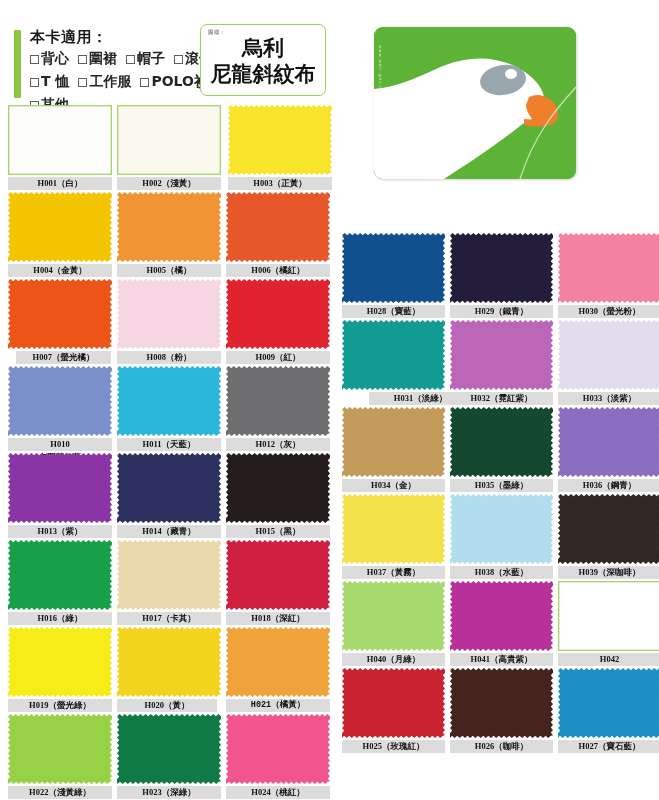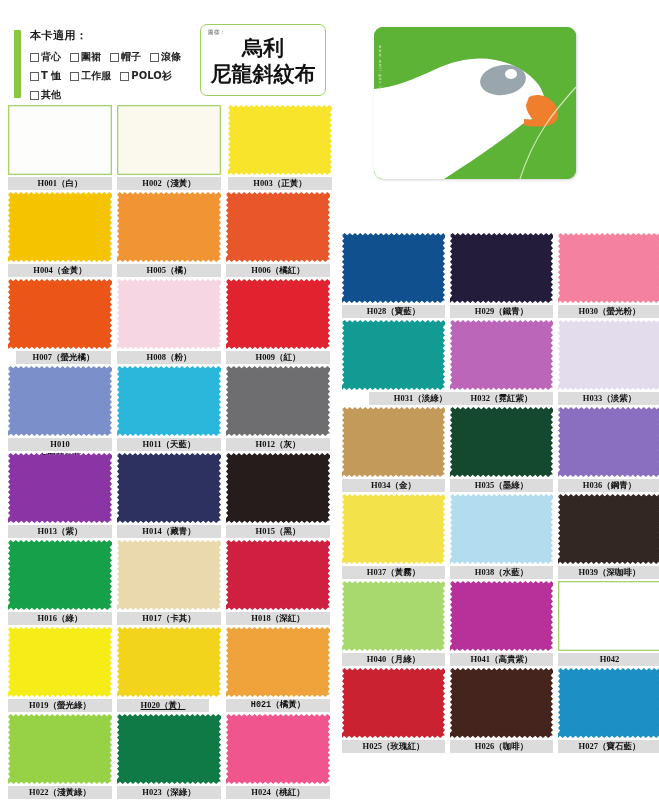--- a/index.html
+++ b/index.html
@@ -10,26 +10,26 @@
     overflow:hidden;
     position:relative;
   }
   .page{position:relative;width:659px;height:800px;}
 
   
   .header{position:absolute;left:0;top:0;width:659px;height:108px;}
   .usage-box{position:absolute;left:14px;top:28px;width:180px;}
   .green-bar{position:absolute;left:0;top:2px;width:7px;height:68px;background:#8CC63F;border-radius:1px;}
   .usage-title{position:absolute;left:16px;top:0px;font-family:"DejaVu Sans","Liberation Sans",sans-serif;
-    font-size:11px;font-weight:bold;color:#1b1b1b;letter-spacing:0.5px;}
+    font-size:15px;font-weight:bold;color:#1b1b1b;letter-spacing:0.5px;}
   .cb-rows{position:absolute;left:16px;top:22px;width:170px;}
   .cb-row{display:flex;align-items:center;margin-bottom:5px;white-space:nowrap;}
   .cb-item{display:flex;align-items:center;margin-right:9px;}
   .cb-box{display:inline-block;width:7px;height:7px;border:1px solid #5f5f5f;background:#fff;margin-right:2px;}
-  .cb-label{font-family:"DejaVu Sans","Liberation Sans",sans-serif;font-size:10px;color:#262626;font-weight:bold;}
+  .cb-label{font-family:"DejaVu Sans","Liberation Sans",sans-serif;font-size:14px;color:#262626;font-weight:bold;}
 
   .title-box{position:absolute;left:200px;top:24px;width:124px;height:70px;
     border:1.4px solid #9ccf5e;border-radius:7px;background:#fff;}
   .title-tag{position:absolute;left:7px;top:4px;font-family:"DejaVu Sans","Liberation Sans",sans-serif;
     font-size:5.5px;color:#555;letter-spacing:0.5px;}
   .title-main{position:absolute;left:0;top:12px;width:124px;text-align:center;
     font-family:"DejaVu Sans","Liberation Sans",sans-serif;font-size:21px;font-weight:bold;color:#111;line-height:1.08;}
   .title-sub{position:absolute;left:0;top:38px;width:124px;text-align:center;
     font-family:"DejaVu Sans","Liberation Sans",sans-serif;font-size:21px;font-weight:bold;color:#111;line-height:1.08;}
 
@@ -237,21 +237,21 @@
       <div class="cell" style="left: 0px; top: 522px; width: 104px; height: 86px;">
         <svg width="104" height="70" viewBox="0 0 104 70" style="position: absolute; left: 0px; top: 0px;">
           <path d="M 0 2.2 L 2.6 0 L 5.2 2.2 L 7.800000000000001 0 L 10.4 2.2 L 13 0 L 15.600000000000001 2.2 L 18.200000000000003 0 L 20.8 2.2 L 23.400000000000002 0 L 26 2.2 L 28.6 0 L 31.2 2.2 L 33.8 0 L 36.4 2.2 L 39 0 L 41.6 2.2 L 44.2 0 L 46.800000000000004 2.2 L 49.400000000000006 0 L 52.00000000000001 2.2 L 54.60000000000001 0 L 57.20000000000001 2.2 L 59.80000000000001 0 L 62.40000000000001 2.2 L 65.00000000000001 0 L 67.60000000000001 2.2 L 70.2 0 L 72.80000000000001 2.2 L 75.4 0 L 78.00000000000001 2.2 L 80.60000000000001 0 L 83.20000000000002 2.2 L 85.80000000000001 0 L 88.40000000000002 2.2 L 91.00000000000001 0 L 93.60000000000002 2.2 L 96.20000000000002 0 L 98.80000000000003 2.2 L 101.40000000000002 0 L 104 2.2 L 104 4.800000000000001 L 101.8 7.4 L 104 10 L 101.8 12.600000000000001 L 104 15.200000000000001 L 101.8 17.8 L 104 20.400000000000002 L 101.8 23 L 104 25.6 L 101.8 28.2 L 104 30.8 L 101.8 33.4 L 104 36 L 101.8 38.6 L 104 41.2 L 101.8 43.800000000000004 L 104 46.400000000000006 L 101.8 49.00000000000001 L 104 51.60000000000001 L 101.8 54.20000000000001 L 104 56.80000000000001 L 101.8 59.40000000000001 L 104 62.000000000000014 L 101.8 64.60000000000001 L 104 67.2 L 101.8 67.8 L 99.2 70 L 96.6 67.8 L 94 70 L 91.39999999999999 67.8 L 88.8 70 L 86.19999999999999 67.8 L 83.6 70 L 80.99999999999999 67.8 L 78.39999999999999 70 L 75.79999999999998 67.8 L 73.19999999999999 70 L 70.59999999999998 67.8 L 67.99999999999999 70 L 65.39999999999998 67.8 L 62.799999999999976 70 L 60.199999999999974 67.8 L 57.59999999999997 70 L 54.99999999999997 67.8 L 52.39999999999997 70 L 49.79999999999997 67.8 L 47.19999999999997 70 L 44.599999999999966 67.8 L 41.999999999999964 70 L 39.39999999999996 67.8 L 36.79999999999996 70 L 34.19999999999996 67.8 L 31.59999999999996 70 L 28.99999999999996 67.8 L 26.39999999999996 70 L 23.79999999999996 67.8 L 21.19999999999996 70 L 18.599999999999962 67.8 L 15.999999999999963 70 L 13.399999999999963 67.8 L 10.799999999999963 70 L 8.199999999999964 67.8 L 5.599999999999964 70 L 2.9999999999999636 67.8 L 0.3999999999999635 70 L 0 67.8 L 0 65.2 L 2.2 62.599999999999994 L 0 59.99999999999999 L 2.2 57.39999999999999 L 0 54.79999999999999 L 2.2 52.19999999999999 L 0 49.59999999999999 L 2.2 46.999999999999986 L 0 44.399999999999984 L 2.2 41.79999999999998 L 0 39.19999999999998 L 2.2 36.59999999999998 L 0 33.99999999999998 L 2.2 31.39999999999998 L 0 28.79999999999998 L 2.2 26.19999999999998 L 0 23.59999999999998 L 2.2 20.999999999999982 L 0 18.39999999999998 L 2.2 15.799999999999983 L 0 13.199999999999983 L 2.2 10.599999999999984 L 0 7.999999999999984 L 2.2 5.3999999999999835 L 0 2.7999999999999834 L 2.2 2.2 Z" fill="#f6ed18"></path>
         </svg>
         <div class="label" style="left: 0px; top: 72px; width: 104px;">H019（螢光綠）</div>
       </div>
       <div class="cell" style="left: 109px; top: 522px; width: 104px; height: 86px;">
         <svg width="104" height="70" viewBox="0 0 104 70" style="position: absolute; left: 0px; top: 0px;">
           <path d="M 0 2.2 L 2.6 0 L 5.2 2.2 L 7.800000000000001 0 L 10.4 2.2 L 13 0 L 15.600000000000001 2.2 L 18.200000000000003 0 L 20.8 2.2 L 23.400000000000002 0 L 26 2.2 L 28.6 0 L 31.2 2.2 L 33.8 0 L 36.4 2.2 L 39 0 L 41.6 2.2 L 44.2 0 L 46.800000000000004 2.2 L 49.400000000000006 0 L 52.00000000000001 2.2 L 54.60000000000001 0 L 57.20000000000001 2.2 L 59.80000000000001 0 L 62.40000000000001 2.2 L 65.00000000000001 0 L 67.60000000000001 2.2 L 70.2 0 L 72.80000000000001 2.2 L 75.4 0 L 78.00000000000001 2.2 L 80.60000000000001 0 L 83.20000000000002 2.2 L 85.80000000000001 0 L 88.40000000000002 2.2 L 91.00000000000001 0 L 93.60000000000002 2.2 L 96.20000000000002 0 L 98.80000000000003 2.2 L 101.40000000000002 0 L 104 2.2 L 104 4.800000000000001 L 101.8 7.4 L 104 10 L 101.8 12.600000000000001 L 104 15.200000000000001 L 101.8 17.8 L 104 20.400000000000002 L 101.8 23 L 104 25.6 L 101.8 28.2 L 104 30.8 L 101.8 33.4 L 104 36 L 101.8 38.6 L 104 41.2 L 101.8 43.800000000000004 L 104 46.400000000000006 L 101.8 49.00000000000001 L 104 51.60000000000001 L 101.8 54.20000000000001 L 104 56.80000000000001 L 101.8 59.40000000000001 L 104 62.000000000000014 L 101.8 64.60000000000001 L 104 67.2 L 101.8 67.8 L 99.2 70 L 96.6 67.8 L 94 70 L 91.39999999999999 67.8 L 88.8 70 L 86.19999999999999 67.8 L 83.6 70 L 80.99999999999999 67.8 L 78.39999999999999 70 L 75.79999999999998 67.8 L 73.19999999999999 70 L 70.59999999999998 67.8 L 67.99999999999999 70 L 65.39999999999998 67.8 L 62.799999999999976 70 L 60.199999999999974 67.8 L 57.59999999999997 70 L 54.99999999999997 67.8 L 52.39999999999997 70 L 49.79999999999997 67.8 L 47.19999999999997 70 L 44.599999999999966 67.8 L 41.999999999999964 70 L 39.39999999999996 67.8 L 36.79999999999996 70 L 34.19999999999996 67.8 L 31.59999999999996 70 L 28.99999999999996 67.8 L 26.39999999999996 70 L 23.79999999999996 67.8 L 21.19999999999996 70 L 18.599999999999962 67.8 L 15.999999999999963 70 L 13.399999999999963 67.8 L 10.799999999999963 70 L 8.199999999999964 67.8 L 5.599999999999964 70 L 2.9999999999999636 67.8 L 0.3999999999999635 70 L 0 67.8 L 0 65.2 L 2.2 62.599999999999994 L 0 59.99999999999999 L 2.2 57.39999999999999 L 0 54.79999999999999 L 2.2 52.19999999999999 L 0 49.59999999999999 L 2.2 46.999999999999986 L 0 44.399999999999984 L 2.2 41.79999999999998 L 0 39.19999999999998 L 2.2 36.59999999999998 L 0 33.99999999999998 L 2.2 31.39999999999998 L 0 28.79999999999998 L 2.2 26.19999999999998 L 0 23.59999999999998 L 2.2 20.999999999999982 L 0 18.39999999999998 L 2.2 15.799999999999983 L 0 13.199999999999983 L 2.2 10.599999999999984 L 0 7.999999999999984 L 2.2 5.3999999999999835 L 0 2.7999999999999834 L 2.2 2.2 Z" fill="#f2d41c"></path>
         </svg>
-        <div class="label" style="left: 0px; top: 72px; width: 92px; text-decoration: underline;">H020（黃）</div>
+        <div class="label" style="left: 0px; top: 72px; width: 100px;">H020（黃）</div>
       </div>
       <div class="cell" style="left: 218px; top: 522px; width: 104px; height: 86px;">
         <svg width="104" height="70" viewBox="0 0 104 70" style="position: absolute; left: 0px; top: 0px;">
           <path d="M 0 2.2 L 2.6 0 L 5.2 2.2 L 7.800000000000001 0 L 10.4 2.2 L 13 0 L 15.600000000000001 2.2 L 18.200000000000003 0 L 20.8 2.2 L 23.400000000000002 0 L 26 2.2 L 28.6 0 L 31.2 2.2 L 33.8 0 L 36.4 2.2 L 39 0 L 41.6 2.2 L 44.2 0 L 46.800000000000004 2.2 L 49.400000000000006 0 L 52.00000000000001 2.2 L 54.60000000000001 0 L 57.20000000000001 2.2 L 59.80000000000001 0 L 62.40000000000001 2.2 L 65.00000000000001 0 L 67.60000000000001 2.2 L 70.2 0 L 72.80000000000001 2.2 L 75.4 0 L 78.00000000000001 2.2 L 80.60000000000001 0 L 83.20000000000002 2.2 L 85.80000000000001 0 L 88.40000000000002 2.2 L 91.00000000000001 0 L 93.60000000000002 2.2 L 96.20000000000002 0 L 98.80000000000003 2.2 L 101.40000000000002 0 L 104 2.2 L 104 4.800000000000001 L 101.8 7.4 L 104 10 L 101.8 12.600000000000001 L 104 15.200000000000001 L 101.8 17.8 L 104 20.400000000000002 L 101.8 23 L 104 25.6 L 101.8 28.2 L 104 30.8 L 101.8 33.4 L 104 36 L 101.8 38.6 L 104 41.2 L 101.8 43.800000000000004 L 104 46.400000000000006 L 101.8 49.00000000000001 L 104 51.60000000000001 L 101.8 54.20000000000001 L 104 56.80000000000001 L 101.8 59.40000000000001 L 104 62.000000000000014 L 101.8 64.60000000000001 L 104 67.2 L 101.8 67.8 L 99.2 70 L 96.6 67.8 L 94 70 L 91.39999999999999 67.8 L 88.8 70 L 86.19999999999999 67.8 L 83.6 70 L 80.99999999999999 67.8 L 78.39999999999999 70 L 75.79999999999998 67.8 L 73.19999999999999 70 L 70.59999999999998 67.8 L 67.99999999999999 70 L 65.39999999999998 67.8 L 62.799999999999976 70 L 60.199999999999974 67.8 L 57.59999999999997 70 L 54.99999999999997 67.8 L 52.39999999999997 70 L 49.79999999999997 67.8 L 47.19999999999997 70 L 44.599999999999966 67.8 L 41.999999999999964 70 L 39.39999999999996 67.8 L 36.79999999999996 70 L 34.19999999999996 67.8 L 31.59999999999996 70 L 28.99999999999996 67.8 L 26.39999999999996 70 L 23.79999999999996 67.8 L 21.19999999999996 70 L 18.599999999999962 67.8 L 15.999999999999963 70 L 13.399999999999963 67.8 L 10.799999999999963 70 L 8.199999999999964 67.8 L 5.599999999999964 70 L 2.9999999999999636 67.8 L 0.3999999999999635 70 L 0 67.8 L 0 65.2 L 2.2 62.599999999999994 L 0 59.99999999999999 L 2.2 57.39999999999999 L 0 54.79999999999999 L 2.2 52.19999999999999 L 0 49.59999999999999 L 2.2 46.999999999999986 L 0 44.399999999999984 L 2.2 41.79999999999998 L 0 39.19999999999998 L 2.2 36.59999999999998 L 0 33.99999999999998 L 2.2 31.39999999999998 L 0 28.79999999999998 L 2.2 26.19999999999998 L 0 23.59999999999998 L 2.2 20.999999999999982 L 0 18.39999999999998 L 2.2 15.799999999999983 L 0 13.199999999999983 L 2.2 10.599999999999984 L 0 7.999999999999984 L 2.2 5.3999999999999835 L 0 2.7999999999999834 L 2.2 2.2 Z" fill="#efa33a"></path>
         </svg>
         <div class="label" style="left: 0px; top: 72px; width: 104px; font-family: Liberation Mono, monospace;">H021（橘黃）</div>
       </div>
       <div class="cell" style="left: 0px; top: 609px; width: 104px; height: 86px;">
         <svg width="104" height="70" viewBox="0 0 104 70" style="position: absolute; left: 0px; top: 0px;">
           <path d="M 0 2.2 L 2.6 0 L 5.2 2.2 L 7.800000000000001 0 L 10.4 2.2 L 13 0 L 15.600000000000001 2.2 L 18.200000000000003 0 L 20.8 2.2 L 23.400000000000002 0 L 26 2.2 L 28.6 0 L 31.2 2.2 L 33.8 0 L 36.4 2.2 L 39 0 L 41.6 2.2 L 44.2 0 L 46.800000000000004 2.2 L 49.400000000000006 0 L 52.00000000000001 2.2 L 54.60000000000001 0 L 57.20000000000001 2.2 L 59.80000000000001 0 L 62.40000000000001 2.2 L 65.00000000000001 0 L 67.60000000000001 2.2 L 70.2 0 L 72.80000000000001 2.2 L 75.4 0 L 78.00000000000001 2.2 L 80.60000000000001 0 L 83.20000000000002 2.2 L 85.80000000000001 0 L 88.40000000000002 2.2 L 91.00000000000001 0 L 93.60000000000002 2.2 L 96.20000000000002 0 L 98.80000000000003 2.2 L 101.40000000000002 0 L 104 2.2 L 104 4.800000000000001 L 101.8 7.4 L 104 10 L 101.8 12.600000000000001 L 104 15.200000000000001 L 101.8 17.8 L 104 20.400000000000002 L 101.8 23 L 104 25.6 L 101.8 28.2 L 104 30.8 L 101.8 33.4 L 104 36 L 101.8 38.6 L 104 41.2 L 101.8 43.800000000000004 L 104 46.400000000000006 L 101.8 49.00000000000001 L 104 51.60000000000001 L 101.8 54.20000000000001 L 104 56.80000000000001 L 101.8 59.40000000000001 L 104 62.000000000000014 L 101.8 64.60000000000001 L 104 67.2 L 101.8 67.8 L 99.2 70 L 96.6 67.8 L 94 70 L 91.39999999999999 67.8 L 88.8 70 L 86.19999999999999 67.8 L 83.6 70 L 80.99999999999999 67.8 L 78.39999999999999 70 L 75.79999999999998 67.8 L 73.19999999999999 70 L 70.59999999999998 67.8 L 67.99999999999999 70 L 65.39999999999998 67.8 L 62.799999999999976 70 L 60.199999999999974 67.8 L 57.59999999999997 70 L 54.99999999999997 67.8 L 52.39999999999997 70 L 49.79999999999997 67.8 L 47.19999999999997 70 L 44.599999999999966 67.8 L 41.999999999999964 70 L 39.39999999999996 67.8 L 36.79999999999996 70 L 34.19999999999996 67.8 L 31.59999999999996 70 L 28.99999999999996 67.8 L 26.39999999999996 70 L 23.79999999999996 67.8 L 21.19999999999996 70 L 18.599999999999962 67.8 L 15.999999999999963 70 L 13.399999999999963 67.8 L 10.799999999999963 70 L 8.199999999999964 67.8 L 5.599999999999964 70 L 2.9999999999999636 67.8 L 0.3999999999999635 70 L 0 67.8 L 0 65.2 L 2.2 62.599999999999994 L 0 59.99999999999999 L 2.2 57.39999999999999 L 0 54.79999999999999 L 2.2 52.19999999999999 L 0 49.59999999999999 L 2.2 46.999999999999986 L 0 44.399999999999984 L 2.2 41.79999999999998 L 0 39.19999999999998 L 2.2 36.59999999999998 L 0 33.99999999999998 L 2.2 31.39999999999998 L 0 28.79999999999998 L 2.2 26.19999999999998 L 0 23.59999999999998 L 2.2 20.999999999999982 L 0 18.39999999999998 L 2.2 15.799999999999983 L 0 13.199999999999983 L 2.2 10.599999999999984 L 0 7.999999999999984 L 2.2 5.3999999999999835 L 0 2.7999999999999834 L 2.2 2.2 Z" fill="#97d145"></path>

